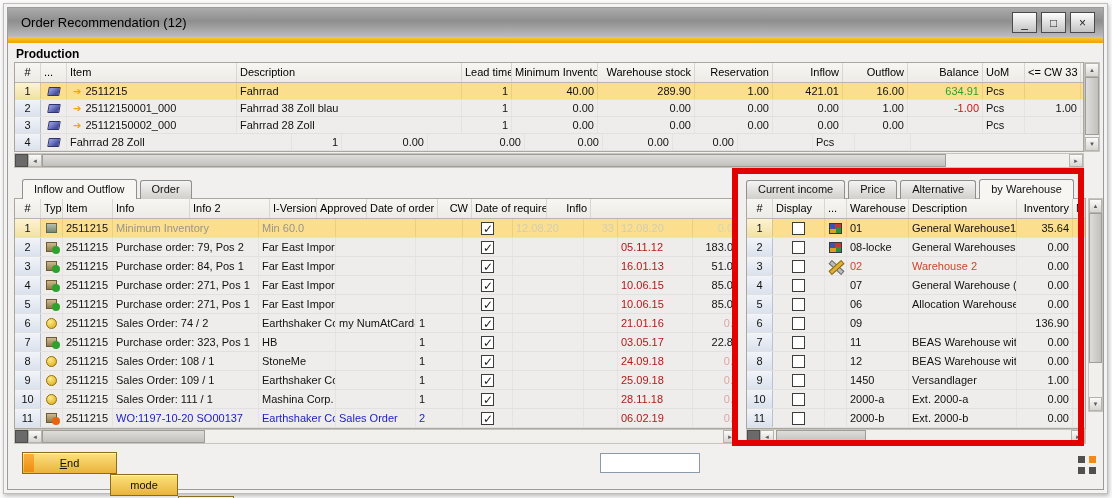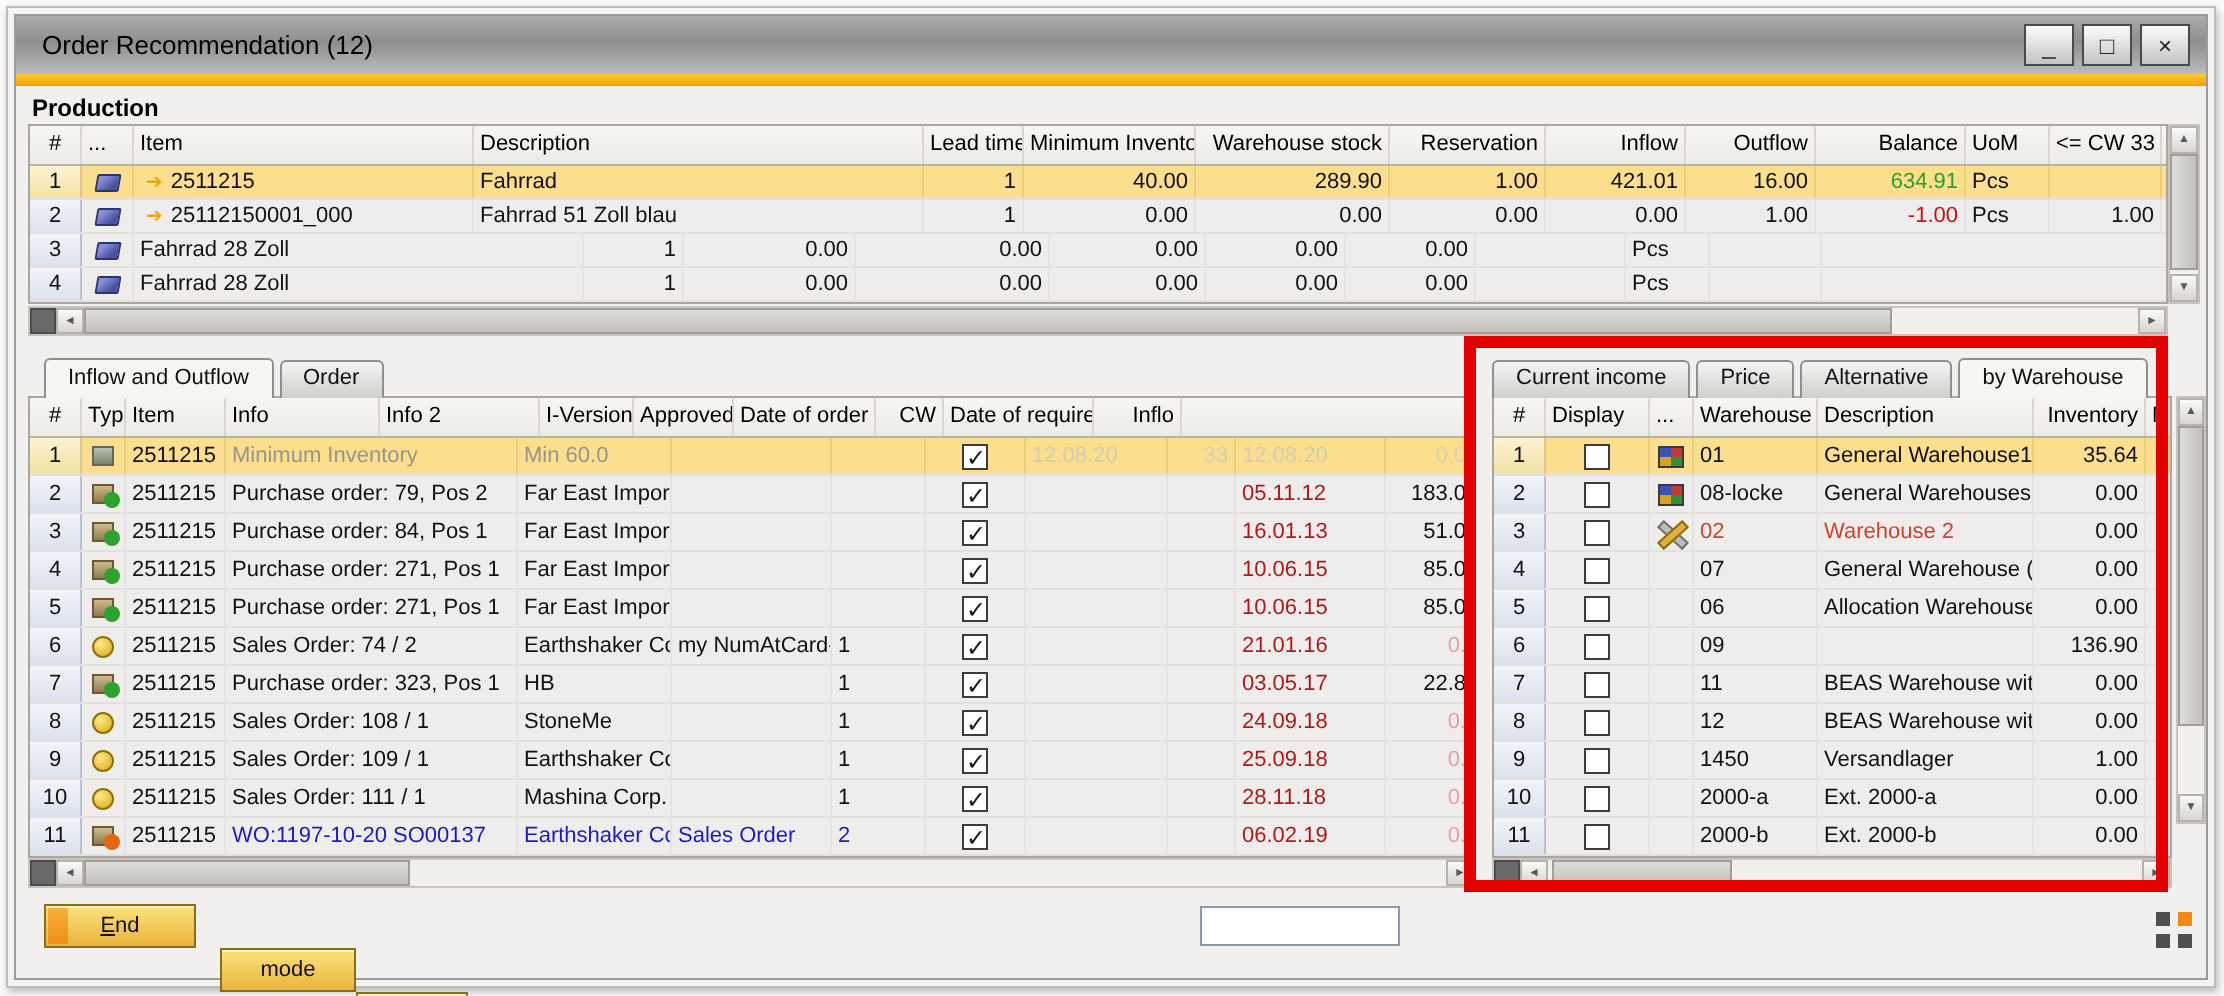--- a/index.html
+++ b/index.html
@@ -135,37 +135,38 @@
         <div class="cell t11">Pcs</div>
         <div class="cell t12 num"></div>
       </div>
 
       <div class="row tt-row">
         <div class="cell t0 rn">2</div>
         <div class="cell t1 ctr">
           <span class="ico-cube"></span>
         </div>
         <div class="cell t2"><span class="ico-arrow">➔</span><span>25112150001_000</span></div>
-        <div class="cell t3">Fahrrad 51 Zoll blau</div>
+        <div class="cell t3">Fahrrad 38 Zoll blau</div>
         <div class="cell t4 num">1</div>
         <div class="cell t5 num">0.00</div>
         <div class="cell t6 num">0.00</div>
         <div class="cell t7 num">0.00</div>
         <div class="cell t8 num">0.00</div>
         <div class="cell t9 num">1.00</div>
         <div class="cell t10 num red">-1.00</div>
         <div class="cell t11">Pcs</div>
         <div class="cell t12 num">1.00</div>
       </div>
 
       <div class="row tt-row">
         <div class="cell t0 rn">3</div>
         <div class="cell t1 ctr">
           <span class="ico-cube"></span>
         </div>
+        <div class="cell t2"><span class="ico-arrow">➔</span><span>25112150002_000</span></div>
         <div class="cell t3">Fahrrad 28 Zoll</div>
         <div class="cell t4 num">1</div>
         <div class="cell t5 num">0.00</div>
         <div class="cell t6 num">0.00</div>
         <div class="cell t7 num">0.00</div>
         <div class="cell t8 num">0.00</div>
         <div class="cell t9 num">0.00</div>
         <div class="cell t10 num"></div>
         <div class="cell t11">Pcs</div>
         <div class="cell t12 num"></div>
@@ -675,21 +676,21 @@
   <div class="sb-dark"></div>
   <div class="sb-btn">◄</div>
   <div class="htrack">
       <div class="hthumb" style="left:2px;width:90px"></div>
     </div>
   <div class="sb-btn">►</div>
 </div>
 
 <div class="abs redbox"></div>
 
-<div class="abs btn" style="left:22px;top:452px;width:76px;height:22px">
+<div class="abs btn" style="left:22px;top:452px;width:95px;height:22px">
   <span class="endaccent"></span>
   <span><span class="u">E</span><span>nd</span></span>
 </div>
 <div class="abs btn" style="left:110px;top:452px;width:68px;height:22px">
   <span><span class="u"></span><span>mode</span></span>
 </div>
 <div class="abs btn" style="left:178px;top:452px;width:56px;height:22px">
   
 </div>
 

